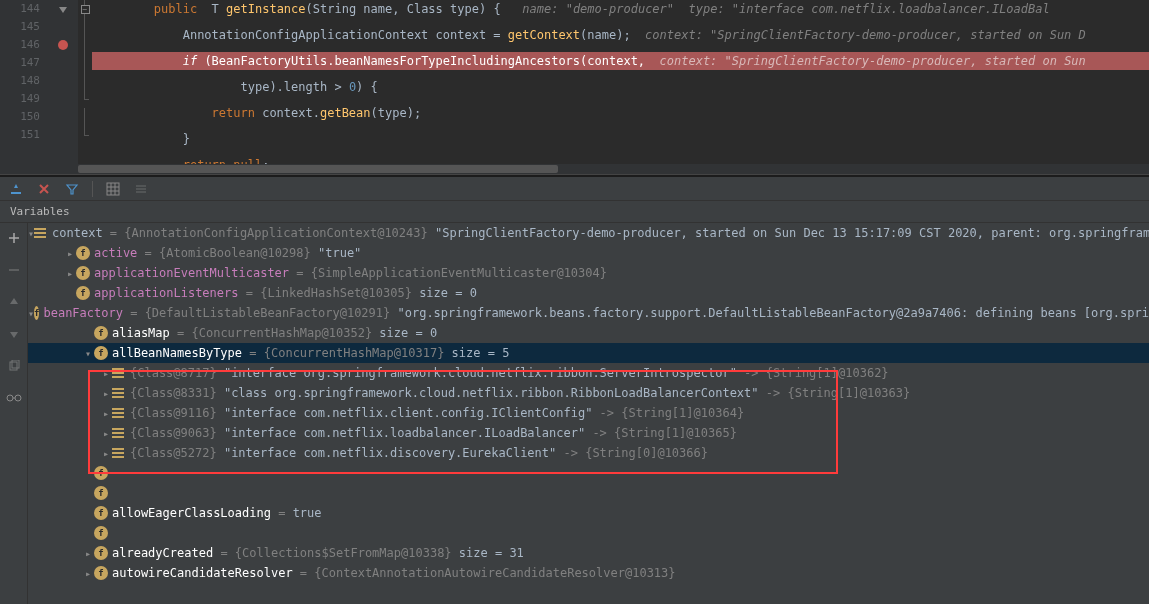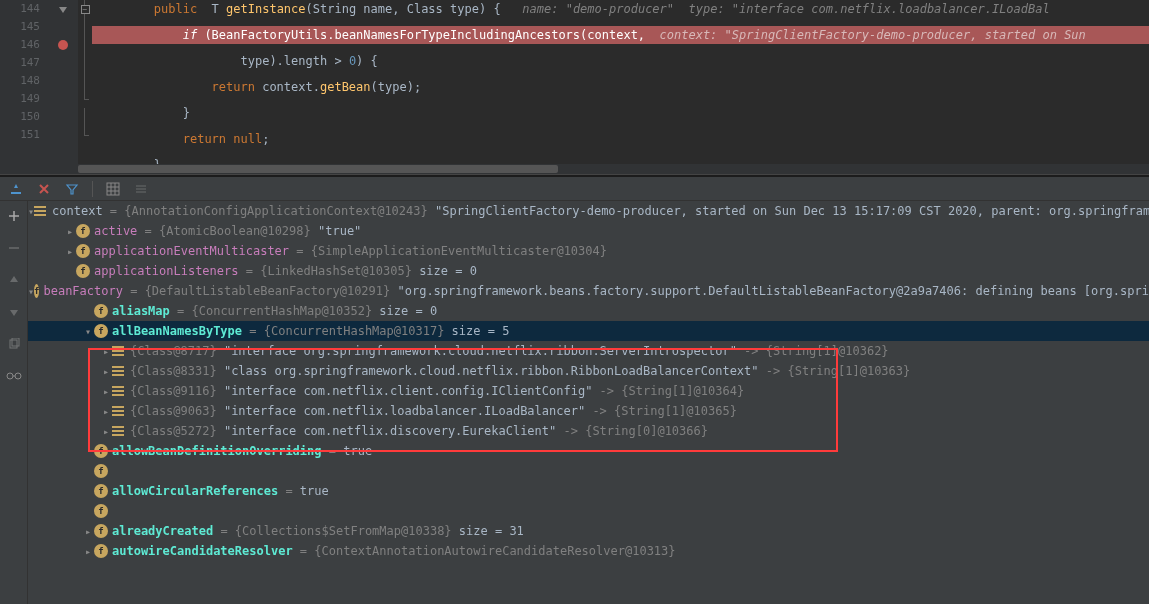--- a/index.html
+++ b/index.html
@@ -35,21 +35,21 @@
 .sb-icon { width: 18px; height: 18px; display: flex; align-items: center; justify-content: center; }
 .var-tree { flex: 1; overflow: hidden; position: relative; }
 .tree-row { height: 20px; display: flex; align-items: center; white-space: nowrap; }
 .tree-row.selected { background: #0d293e; }
 .indent { display: inline-block; }
 .arrow { width: 12px; display: inline-flex; justify-content: center; color: #888; font-size: 10px; }
 .badge { display: inline-flex; width: 14px; height: 14px; border-radius: 50%; align-items: center; justify-content: center; font-size: 9px; font-weight: bold; margin-right: 4px; }
 .badge-f { background: #c7a65f; color: #2b2b2b; }
 .stack-icon { display: inline-flex; width: 14px; height: 11px; margin-right: 4px; }
 .var-name { color: #c77dbb; }
-.var-name.orange { color: #5eead4; font-weight: bold; }
+.var-name.orange { color: #ffffff; }
 .dim { color: #808080; }
 .val-str { color: #a9b7c6; }
 .highlight-box { position: absolute; border: 2px solid #ff3b3b; pointer-events: none; }
 </style>
 </head>
 <body>
 
 <div class="editor-area">
   <div class="gutter-left" id="line-nos">
       <div class="line-no">144</div>
@@ -103,20 +103,21 @@
       <div class="fold-row">
         <div class="fold-line"></div>
       </div>
       <div class="fold-row">
         <div class="fold-line" style="bottom: 9px;"></div>
         <div style="position: absolute; left: 6px; top: 9px; width: 5px; height: 1px; background: rgb(85, 85, 85);"></div>
       </div>
     </div>
   <div class="code-lines" id="code-lines">
       <div class="code-line">        <span class="kw">public </span><t> T <span class="method">getInstance</span>(String name, Class<t> type) {   <span class="comment-hint">name: "demo-producer"  type: "interface com.netflix.loadbalancer.ILoadBal</span></t></t></div>
+      <div class="code-line">            AnnotationConfigApplicationContext context = <span class="method">getContext</span>(name);  <span class="comment-hint">context: "SpringClientFactory-demo-producer, started on Sun D</span></div>
       <div class="code-line highlight-line">            <span class="kw">if </span>(BeanFactoryUtils.beanNamesForTypeIncludingAncestors(context,  <span class="comment-hint">context: "SpringClientFactory-demo-producer, started on Sun</span></div>
       <div class="code-line">                    type).length &gt; <span class="num">0</span>) {</div>
       <div class="code-line">                <span class="kw">return </span>context.<span class="method">getBean</span>(type);</div>
       <div class="code-line">            }</div>
       <div class="code-line">            <span class="kw">return null</span>;</div>
       <div class="code-line">        }</div>
     </div>
   <div class="scrollbar-h">
     <div class="scrollbar-thumb"></div>
   </div>
@@ -153,20 +154,21 @@
         </svg>
       </span>
     <span class="tb-icon" style="opacity:0.4">
         <svg width="14" height="14">
           <line x1="2" y1="4" x2="12" y2="4" stroke="#888" stroke-width="1.5"></line>
           <line x1="2" y1="7" x2="12" y2="7" stroke="#888" stroke-width="1.5"></line>
           <line x1="2" y1="10" x2="12" y2="10" stroke="#888" stroke-width="1.5"></line>
         </svg>
       </span>
   </div>
+  <div class="var-header">Variables</div>
   <div class="var-body">
     <div class="var-sidebar">
       <span class="sb-icon">
           <svg width="12" height="12">
             <line x1="6" y1="1" x2="6" y2="11" stroke="#aaa" stroke-width="1.5"></line>
             <line x1="1" y1="6" x2="11" y2="6" stroke="#aaa" stroke-width="1.5"></line>
           </svg>
         </span>
       <span class="sb-icon" style="opacity:0.4">
           <svg width="12" height="12">
@@ -303,32 +305,31 @@
               <rect y="4" width="12" height="2" fill="#c7a65f"></rect>
               <rect y="8" width="12" height="2" fill="#c7a65f"></rect>
             </svg>
           </span>
           <span><span class="dim">{Class@5272} </span><span class="val-str">"interface com.netflix.discovery.EurekaClient"</span><span class="dim"> -&gt; {String[0]@10366}</span></span>
         </div>
         <div class="tree-row">
           <span class="indent" style="width: 54px;"></span>
           <span class="arrow"></span>
           <span class="badge badge-f">f</span>
-          <span><span class="var-name orange">allowBeanDefinitionOverriding</span><span class="dim"> = </span><span class="val-str">true</span></span>
-        </div>
-        <div class="tree-row">
-          <span class="indent" style="width: 54px;"></span>
-          <span class="arrow"></span>
-          <span class="badge badge-f">f</span>
-        </div>
-        <div class="tree-row">
-          <span class="indent" style="width: 54px;"></span>
-          <span class="arrow"></span>
-          <span class="badge badge-f">f</span>
-          <span><span class="var-name orange">allowCircularReferences</span><span class="dim"> = </span><span class="val-str">true</span></span>
+        </div>
+        <div class="tree-row">
+          <span class="indent" style="width: 54px;"></span>
+          <span class="arrow"></span>
+          <span class="badge badge-f">f</span>
+        </div>
+        <div class="tree-row">
+          <span class="indent" style="width: 54px;"></span>
+          <span class="arrow"></span>
+          <span class="badge badge-f">f</span>
+          <span><span class="var-name orange">allowEagerClassLoading</span><span class="dim"> = </span><span class="val-str">true</span></span>
         </div>
         <div class="tree-row">
           <span class="indent" style="width: 54px;"></span>
           <span class="arrow"></span>
           <span class="badge badge-f">f</span>
         </div>
         <div class="tree-row">
           <span class="indent" style="width: 54px;"></span>
           <span class="arrow">▸</span>
           <span class="badge badge-f">f</span>

